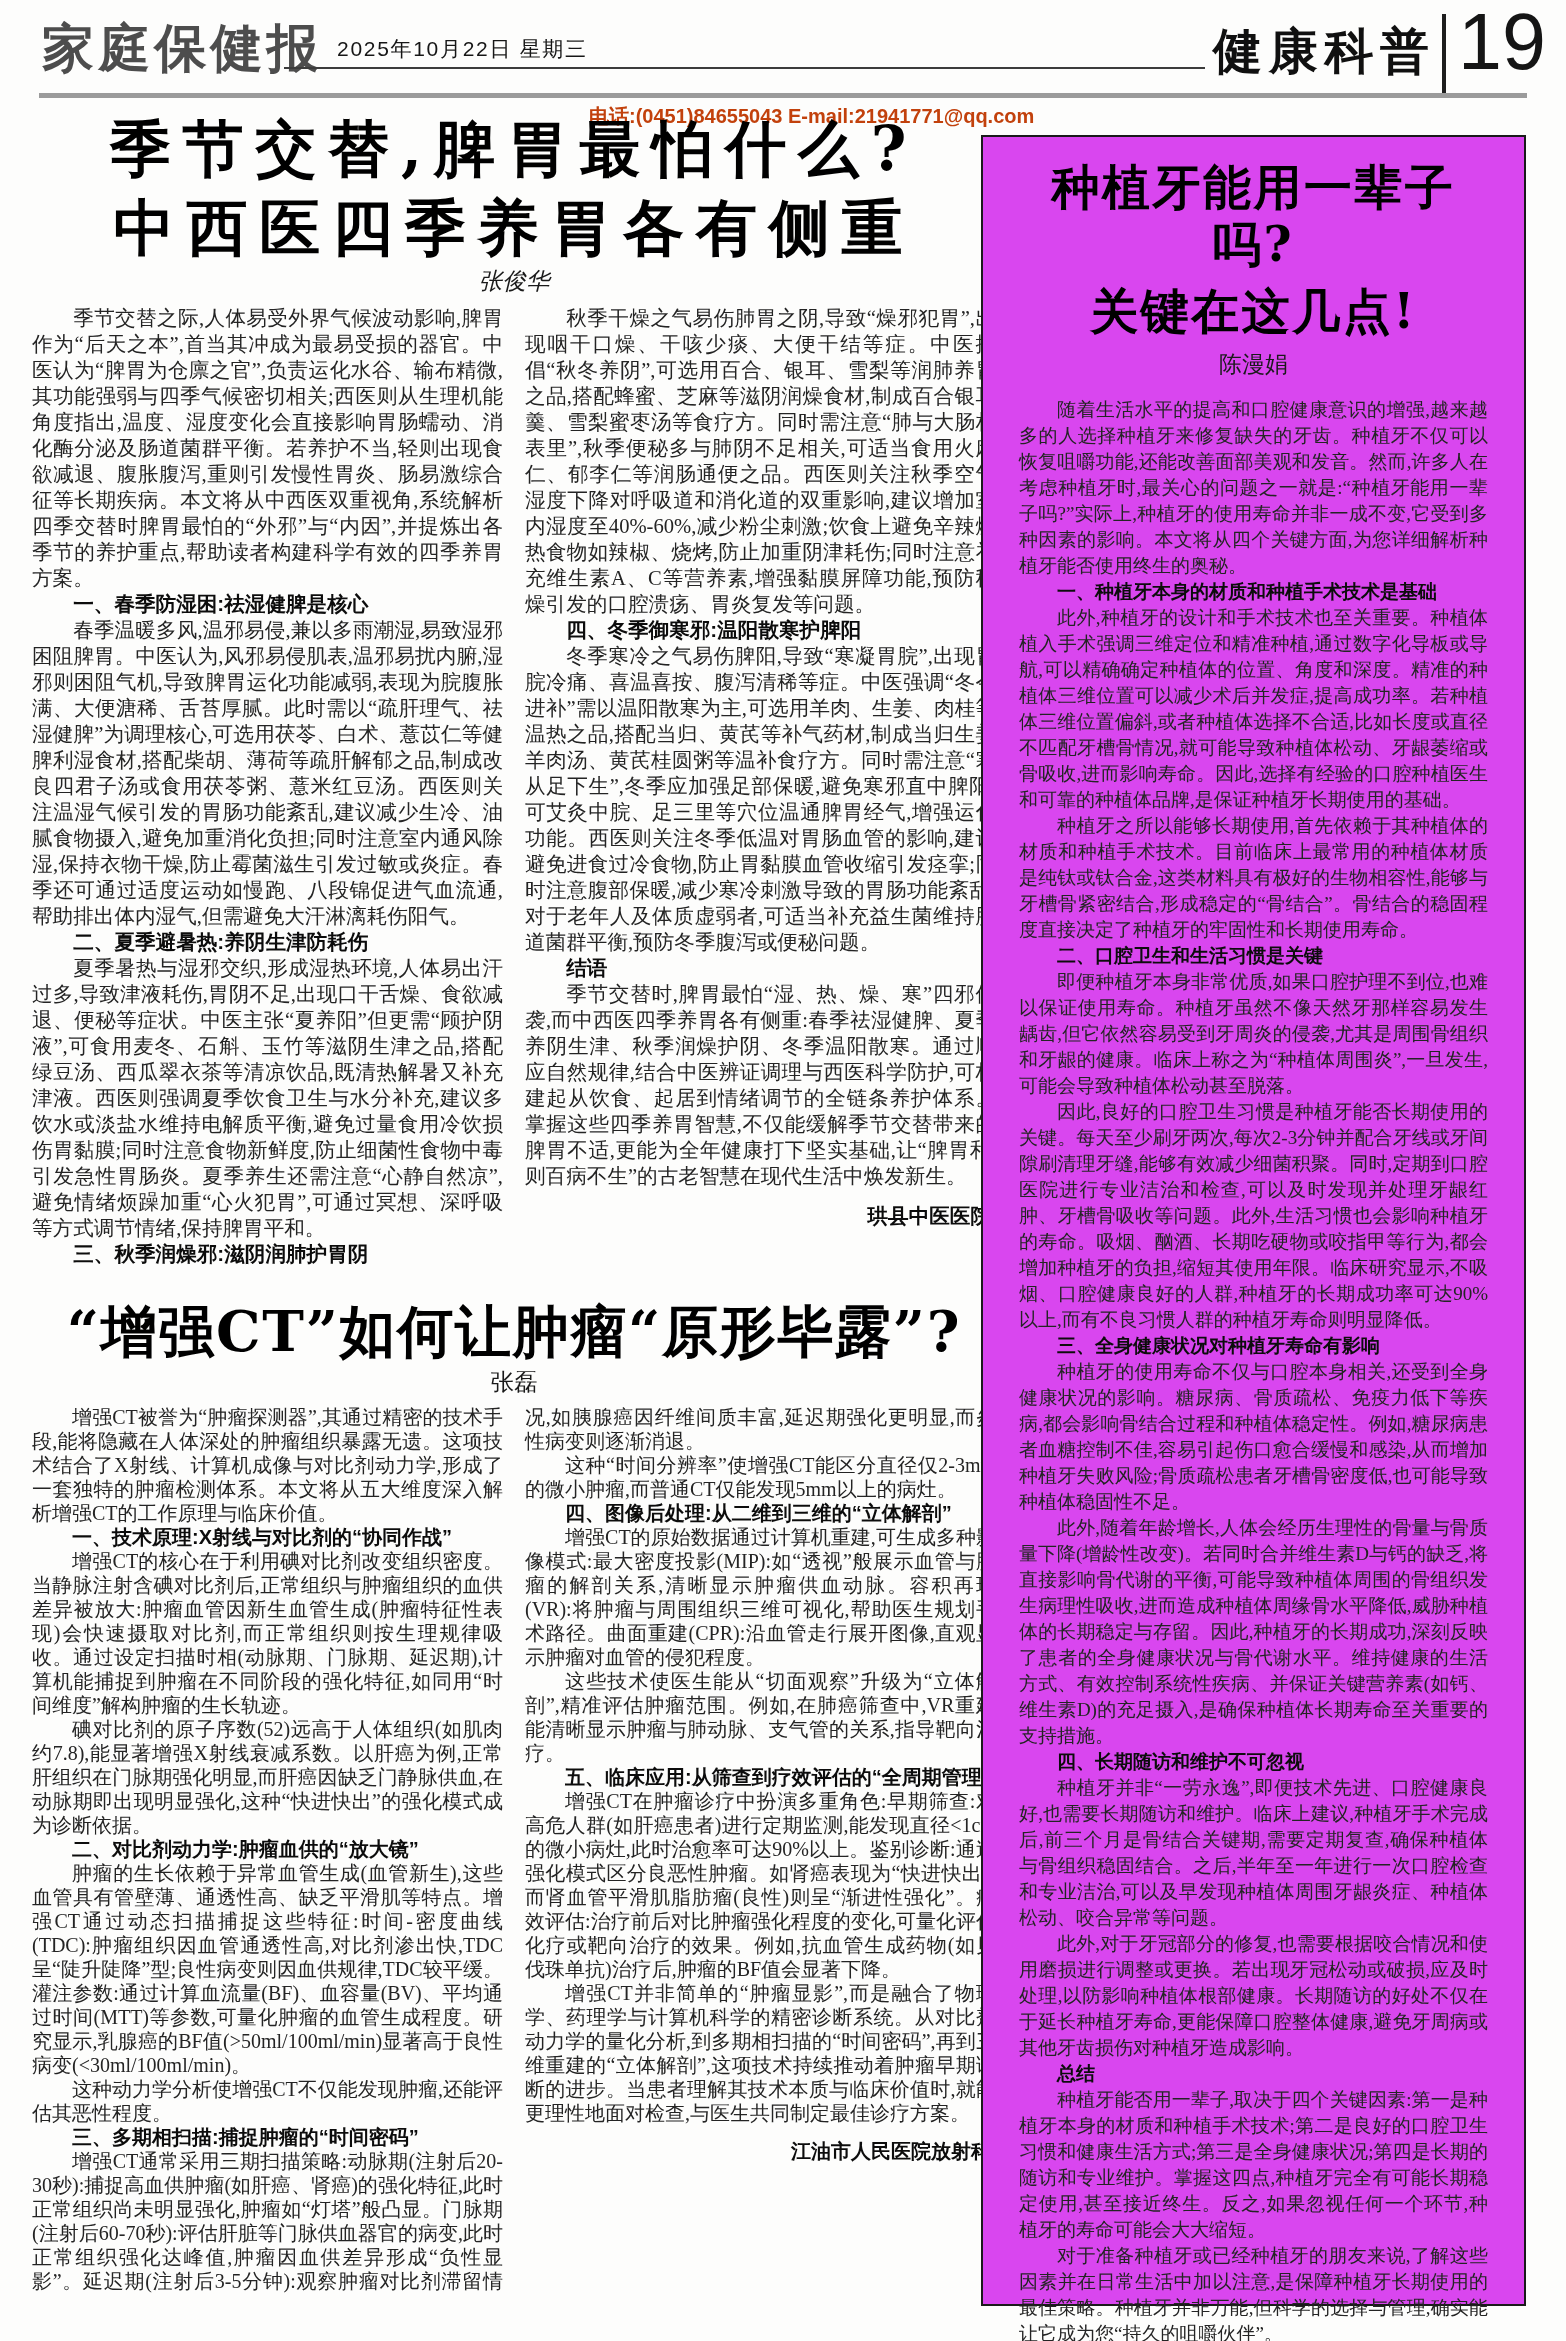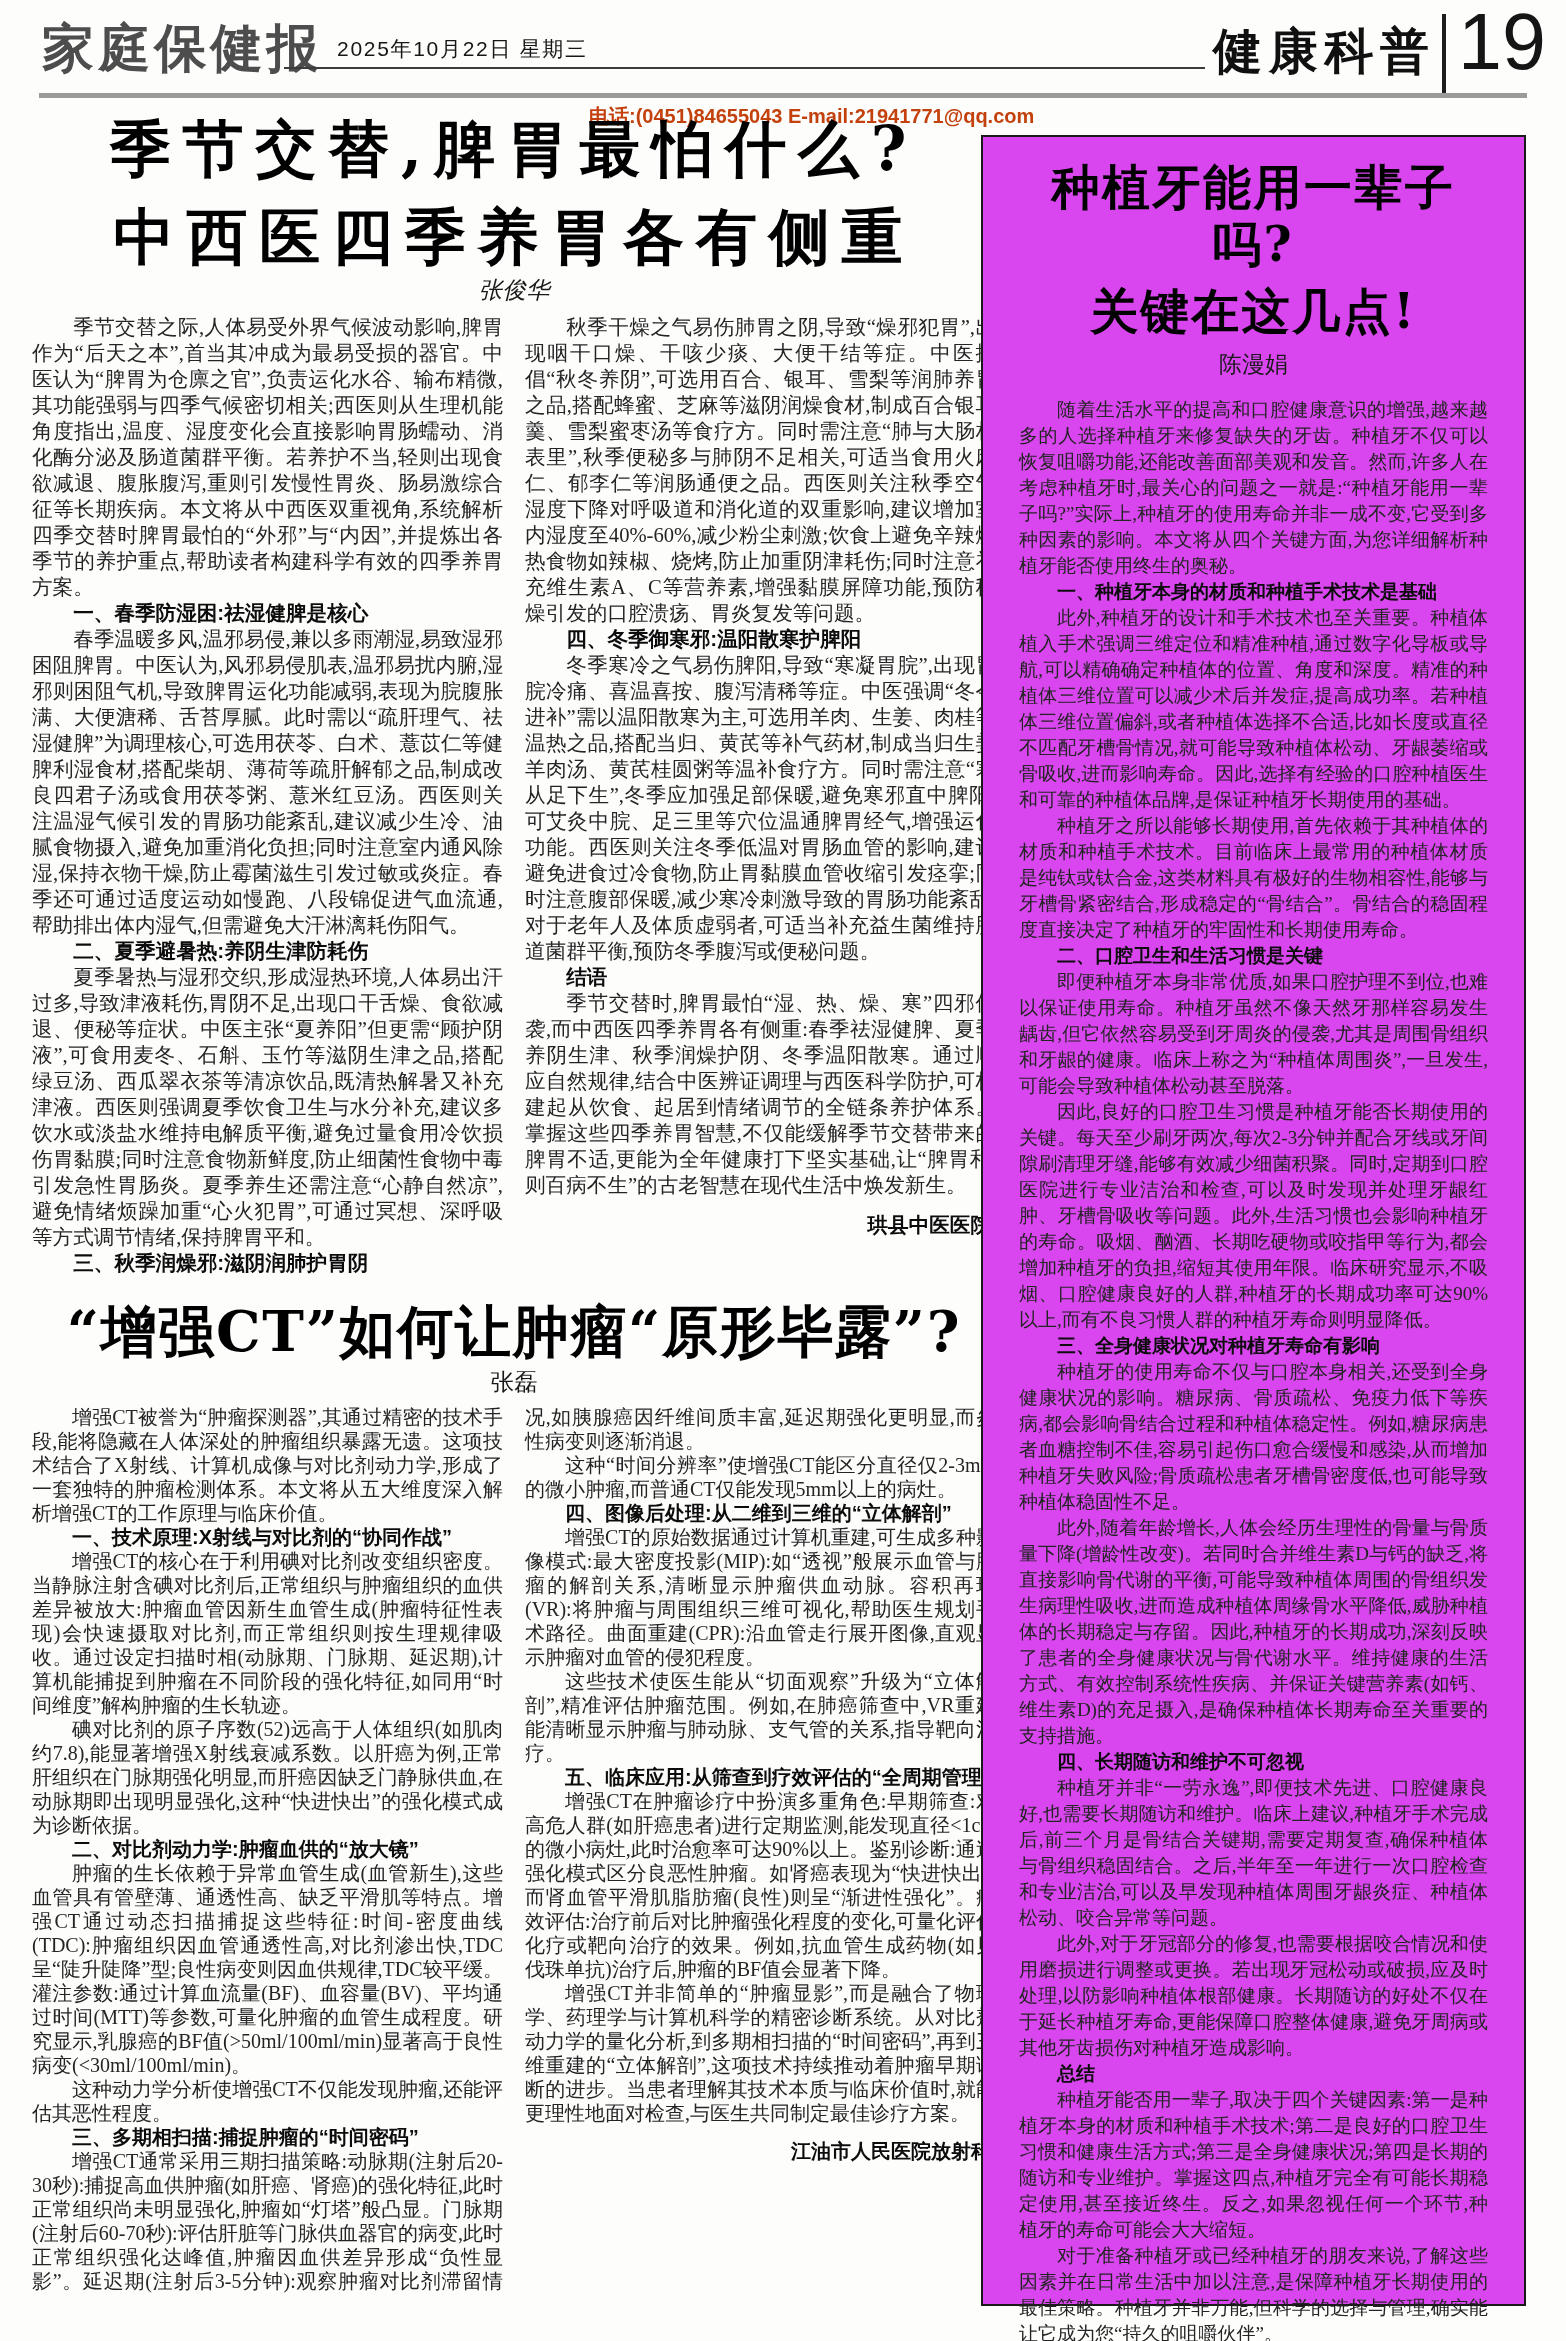--- a/index.html
+++ b/index.html
@@ -43,21 +43,21 @@
   .byline{ text-align:center;color:#1a1a1a;
     font-family:"Liberation Sans","DejaVu Sans",sans-serif;}
   .para{margin:0;text-indent:2em;}
   .sec-head{margin:0;text-indent:2em;font-weight:bold;color:#0c0c0c;
     font-family:"Liberation Sans","DejaVu Sans",sans-serif;}
   .attr-line{margin:13.5px 5px 0 0;text-indent:0;text-align:right;font-weight:bold;color:#0c0c0c;
     font-family:"Liberation Sans","DejaVu Sans",sans-serif;}
   
   .art1{position:absolute;left:32px;top:114px;width:964px;}
   .art1 .t1,.art1 .t2{font-size:61px;line-height:69px;letter-spacing:11.8px;}
-  .art1 .t2{margin-top:19px;}
+  .art1 .t2{margin-top:10px;}
   .art1 .byline{margin-top:6.7px;font-size:23.6px;line-height:25px;font-style:italic;}
   .art1 .colwrap{
     margin-top:11.8px;height:985px;
     column-count:2;column-gap:22px;column-fill:auto;overflow:hidden;
     font-size:20.6px;line-height:26px;text-align:justify;color:#242424;
   }
   
   .art3{position:absolute;left:32px;top:1298px;width:964px;}
   .art3 .t1{font-size:56px;line-height:67px;letter-spacing:1.7px;}
   .art3 .byline{margin-top:5px;font-size:23.6px;line-height:25px;}

